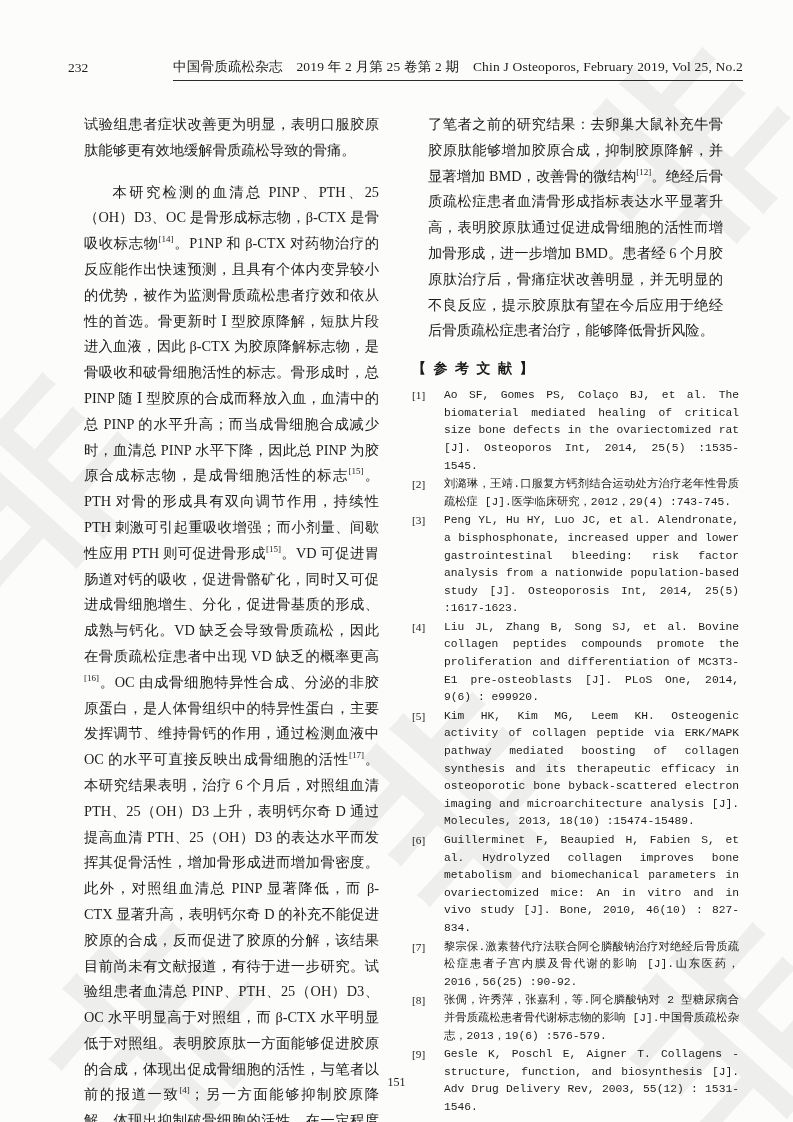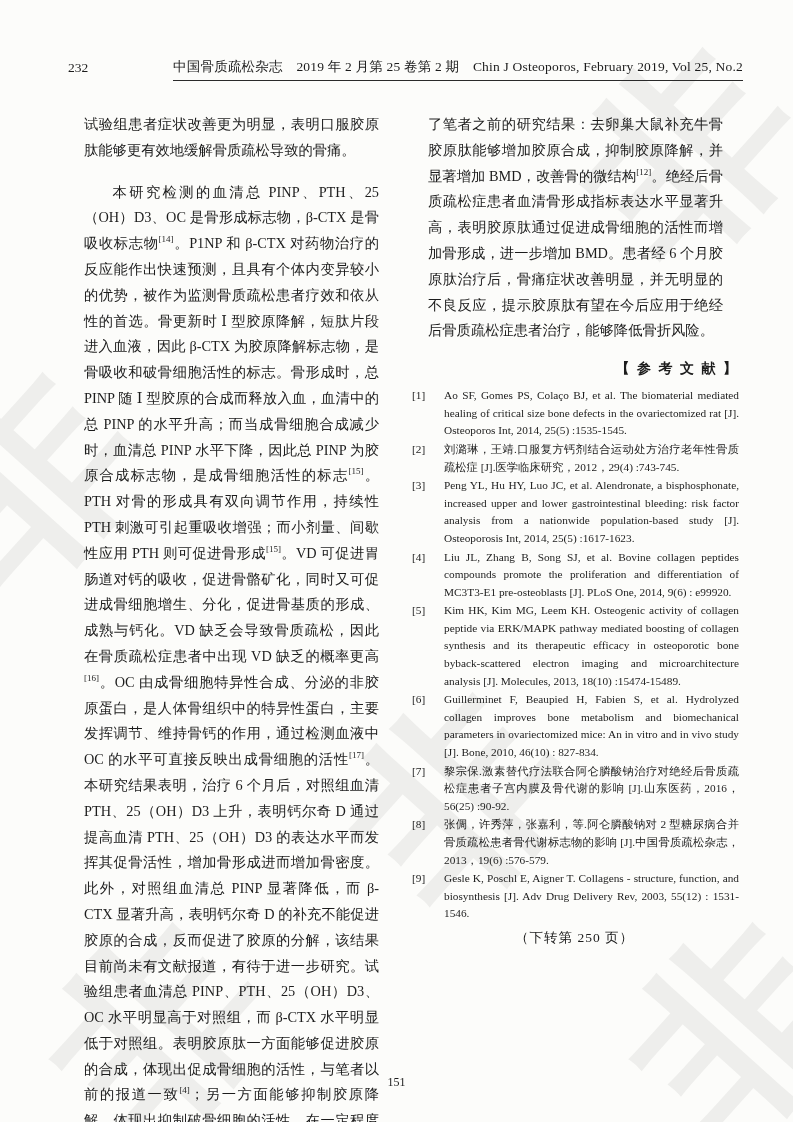--- a/index.html
+++ b/index.html
@@ -50,34 +50,34 @@
     font-size:14.3px;
     line-height:25.8px;
     text-align:justify;
     text-indent:2em;
     word-break:break-word;
   }
   .body-text p.noindent{text-indent:0;}
   .body-text sup{font-size:9px;line-height:0;vertical-align:super;font-family:Liberation Serif, serif;}
   .ref-heading{
     margin:13px 0 9px 0;
-    text-align:right;
+    text-align:left;
     font-size:14px;
     font-weight:bold;
     letter-spacing:2px;
   }
   .ref-list{
     list-style:none;margin:0;padding:0;
     font-size:11.3px;
     line-height:17.6px;
     text-align:justify;
   }
   .ref{display:flex;margin:0 0 1px 0;}
   .ref-label{flex:0 0 32px;}
-  .ref-text{flex:1;min-width:0;word-break:break-word;}
+  .ref-text{flex:1;min-width:0;word-break:break-word;font-family:Liberation Mono, monospace;}
   .continuation{
     margin-top:6px;
     text-align:center;
     font-size:13.5px;
     letter-spacing:1px;
     padding-right:2px;
   }
   .page-footer{
     position:absolute;
     bottom:32px;left:0;right:0;

